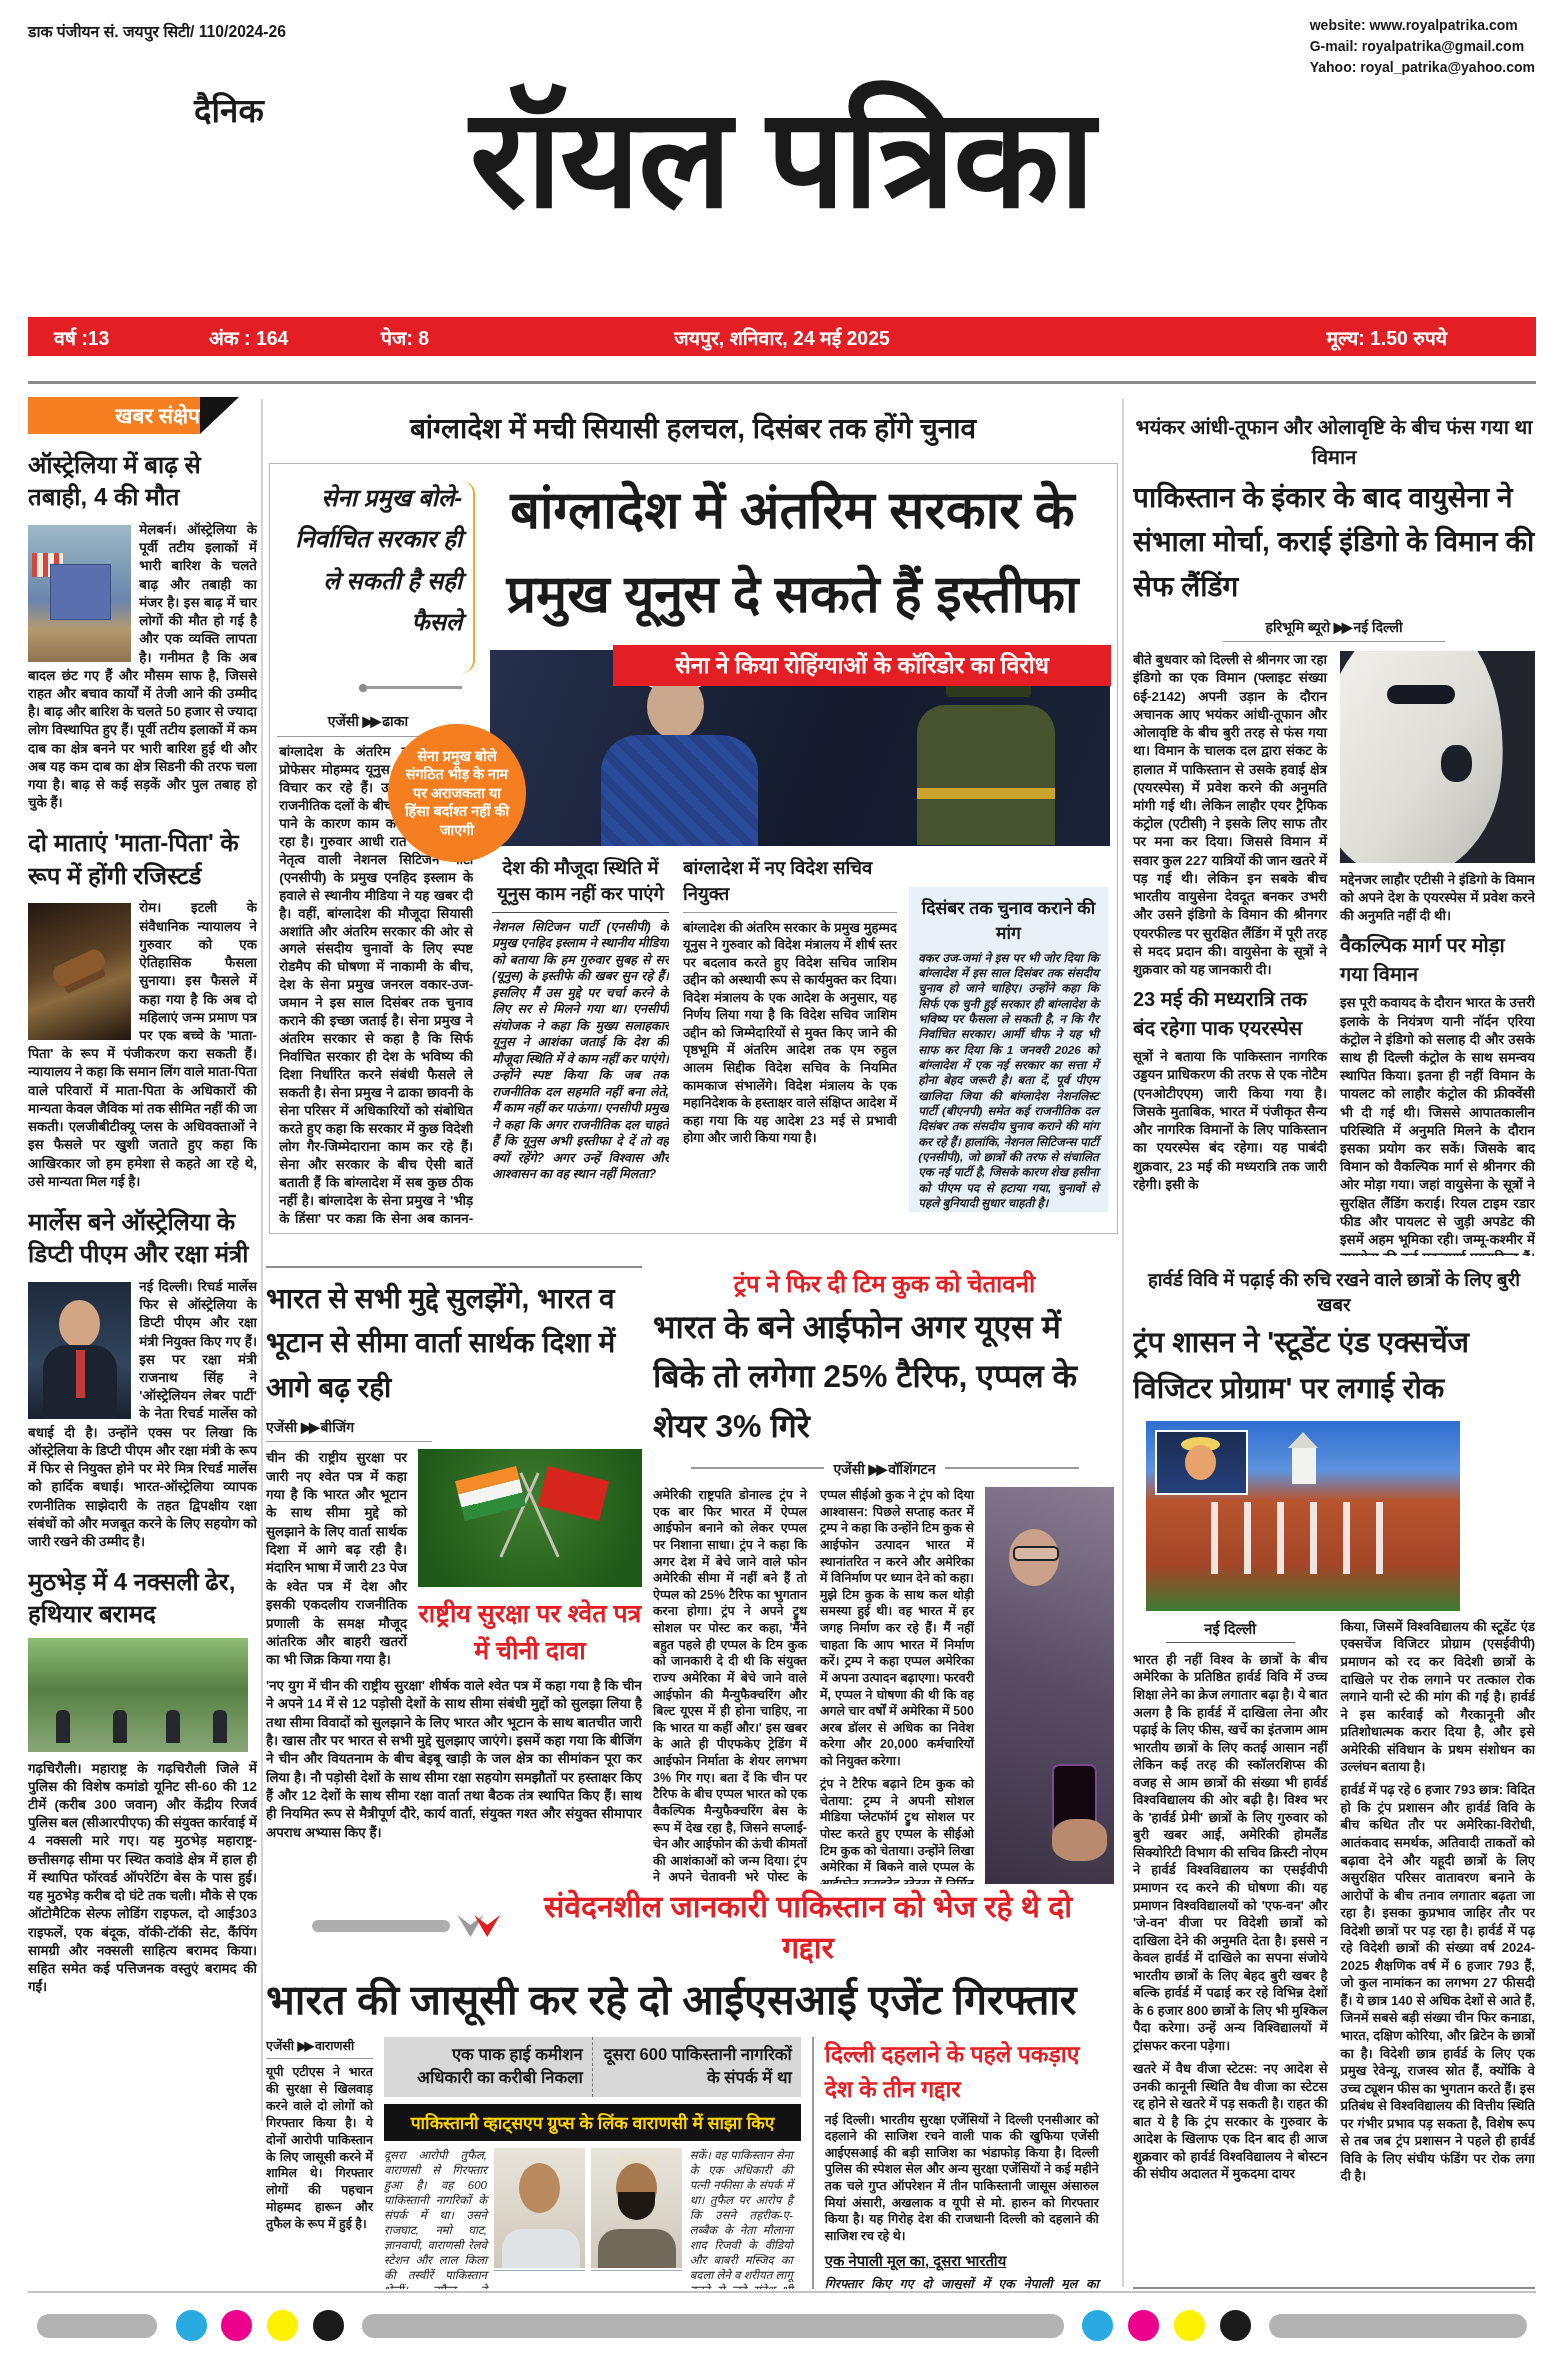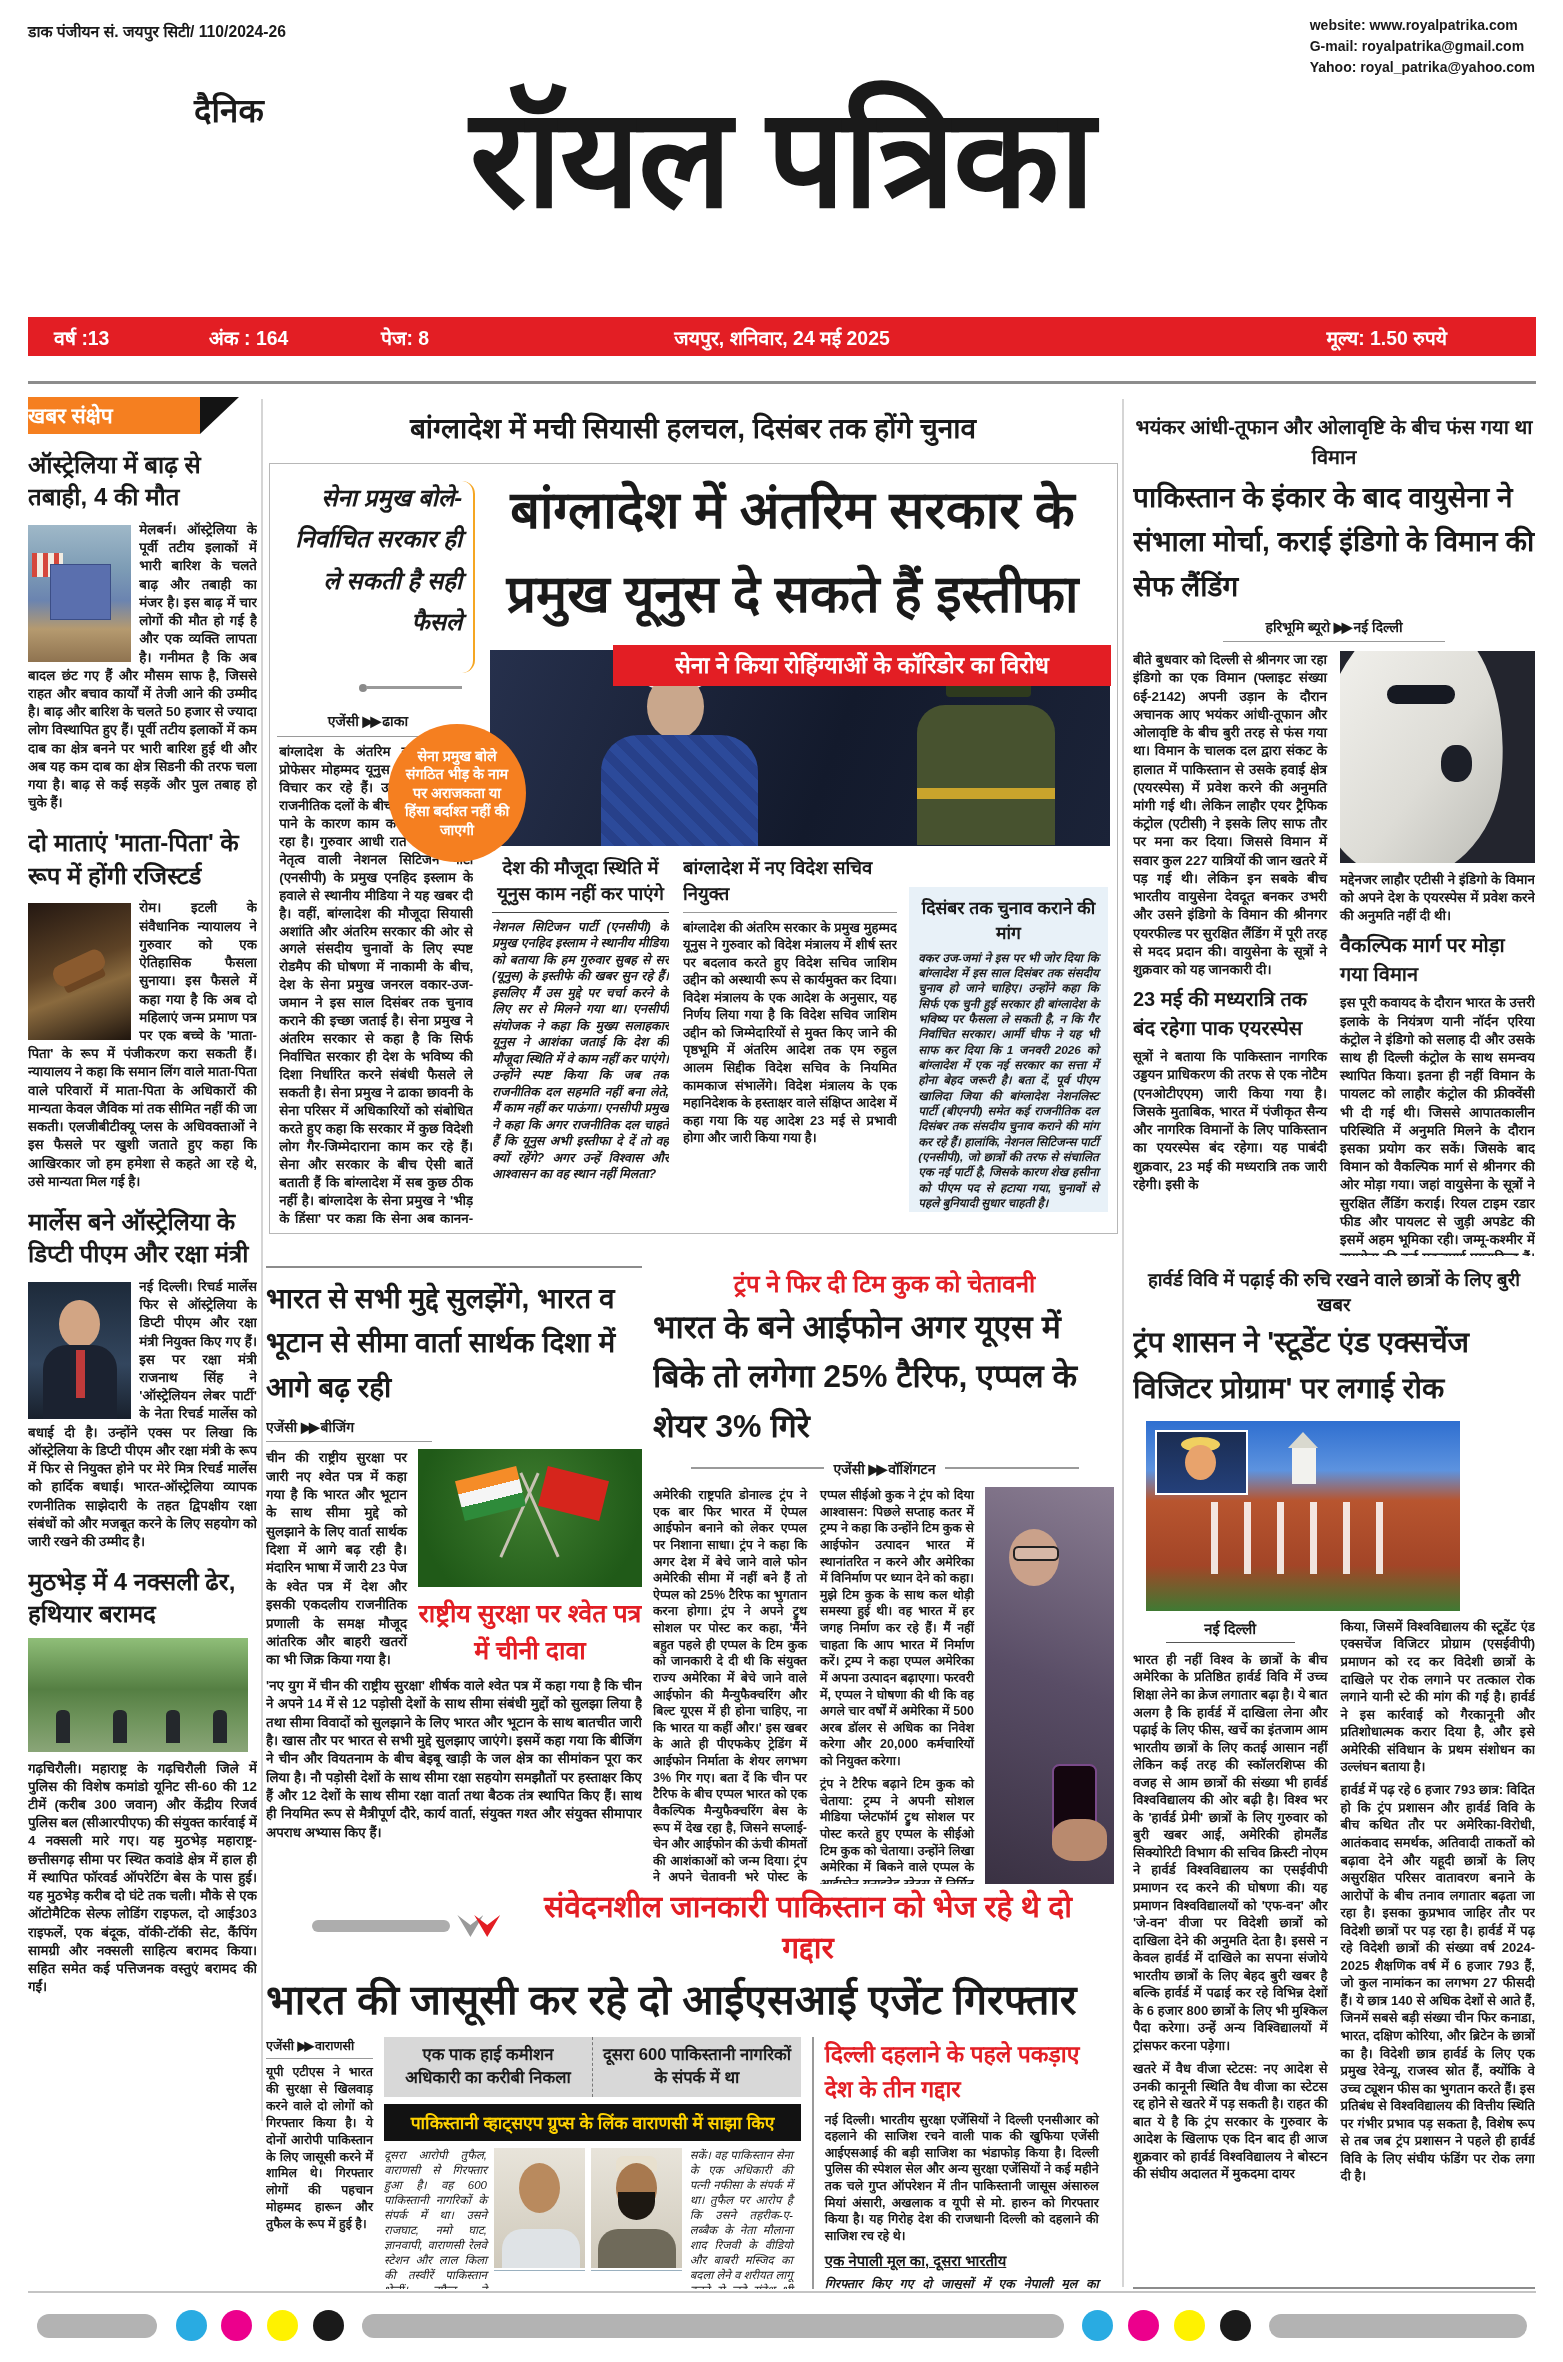--- a/index.html
+++ b/index.html
@@ -27,21 +27,21 @@
   .rb-year{left:26px;} .rb-issue{left:181px;} .rb-page{left:353px;}
   .rb-date{left:50%;transform:translateX(-50%);}
   .rb-price{right:89px;}
   .greyrule{left:28px;top:381px;width:1508px;height:2.8px;background:#8c8c8c;}
   .vsep{width:1.8px;background:#d5d5d5;}
 
   
   .briefs{left:28px;top:397px;width:229px;height:1755px;}
   .tabrow{display:flex;align-items:stretch;height:37px;}
   .tab{width:172px;background:#f57f20;color:#fff;font-weight:800;font-size:21px;
-       text-align:left;line-height:37px;}
+       text-align:right;line-height:37px;}
   .tabwedge{width:39px;background:#141414;clip-path:polygon(0 0,100% 0,0 100%);}
   .bf-h{font-size:24px;font-weight:800;line-height:1.35;margin:14.8px 0 7.4px;}
   .bf-b{font-size:13.4px;line-height:1.36;}
   .ph{position:relative;overflow:hidden;}
   .ph-sm{float:left;width:103px;height:137px;margin:3.7px 8.3px 3.7px 0;}
   .ph-flood{background:linear-gradient(180deg,#9fb8c8 0%,#7d9cb5 32%,#6b84b0 55%,#b59a6f 76%,#8f7350 100%);}
   .house{position:absolute;left:22px;top:39px;width:59px;height:54px;background:#5a6fae;border:1.8px solid #3c4e86;}
   .awning{position:absolute;left:3.7px;top:28px;width:31px;height:24px;
           background:repeating-linear-gradient(90deg,#d5473c 0 5.5px,#f2ece2 5.5px 11px);}
   .ph-gavel{background:linear-gradient(160deg,#241812 0%,#5e4326 45%,#8a6a3e 62%,#1f150e 100%);}
@@ -173,21 +173,21 @@
   .chev.r{background:#e31e24;}
   .spy-kick{flex:1;text-align:center;font-size:30px;font-weight:800;color:#e31e24;}
   .spy-head{font-size:41px;font-weight:800;line-height:1.35;margin-top:5.5px;}
   .spy-row{display:flex;gap:11px;margin-top:9.2px;}
   .spy-colA{width:107px;}
   .spy-colA .byline{font-size:12.5px;border-bottom:1.8px solid #999;padding-bottom:3.7px;margin-bottom:5.5px;}
   .spy-colA p{margin:0;font-size:12.5px;line-height:1.35;}
   .spy-mid{width:417px;}
   .gboxes{display:flex;}
   .gbox{flex:1;background:#d8d8d8;padding:7.4px 9.2px;font-size:16.6px;font-weight:800;
-        text-align:center;line-height:1.35;}
+        text-align:right;line-height:1.35;}
   .gbox.first{border-right:1.8px dashed #777;}
   .blackbar{margin-top:7.4px;background:#121212;color:#ffd200;font-size:17.5px;font-weight:800;
             text-align:center;padding:6.5px 3.7px;}
   .spy-midrow{display:flex;gap:7.4px;margin-top:7.4px;}
   .spy-midrow .mcol{width:103px;font-size:11.5px;line-height:1.3;font-style:italic;text-align:justify;}
   .mugs{display:flex;gap:5.5px;width:188px;}
   .mugwrap{width:91px;}
   .mug{width:91px;height:120px;position:relative;overflow:hidden;
        background:linear-gradient(180deg,#e8e4da 0%,#cfc9bb 100%);}
   .face{position:absolute;left:25px;top:14.8px;width:41px;height:50px;border-radius:50%;background:#b98a5e;}

